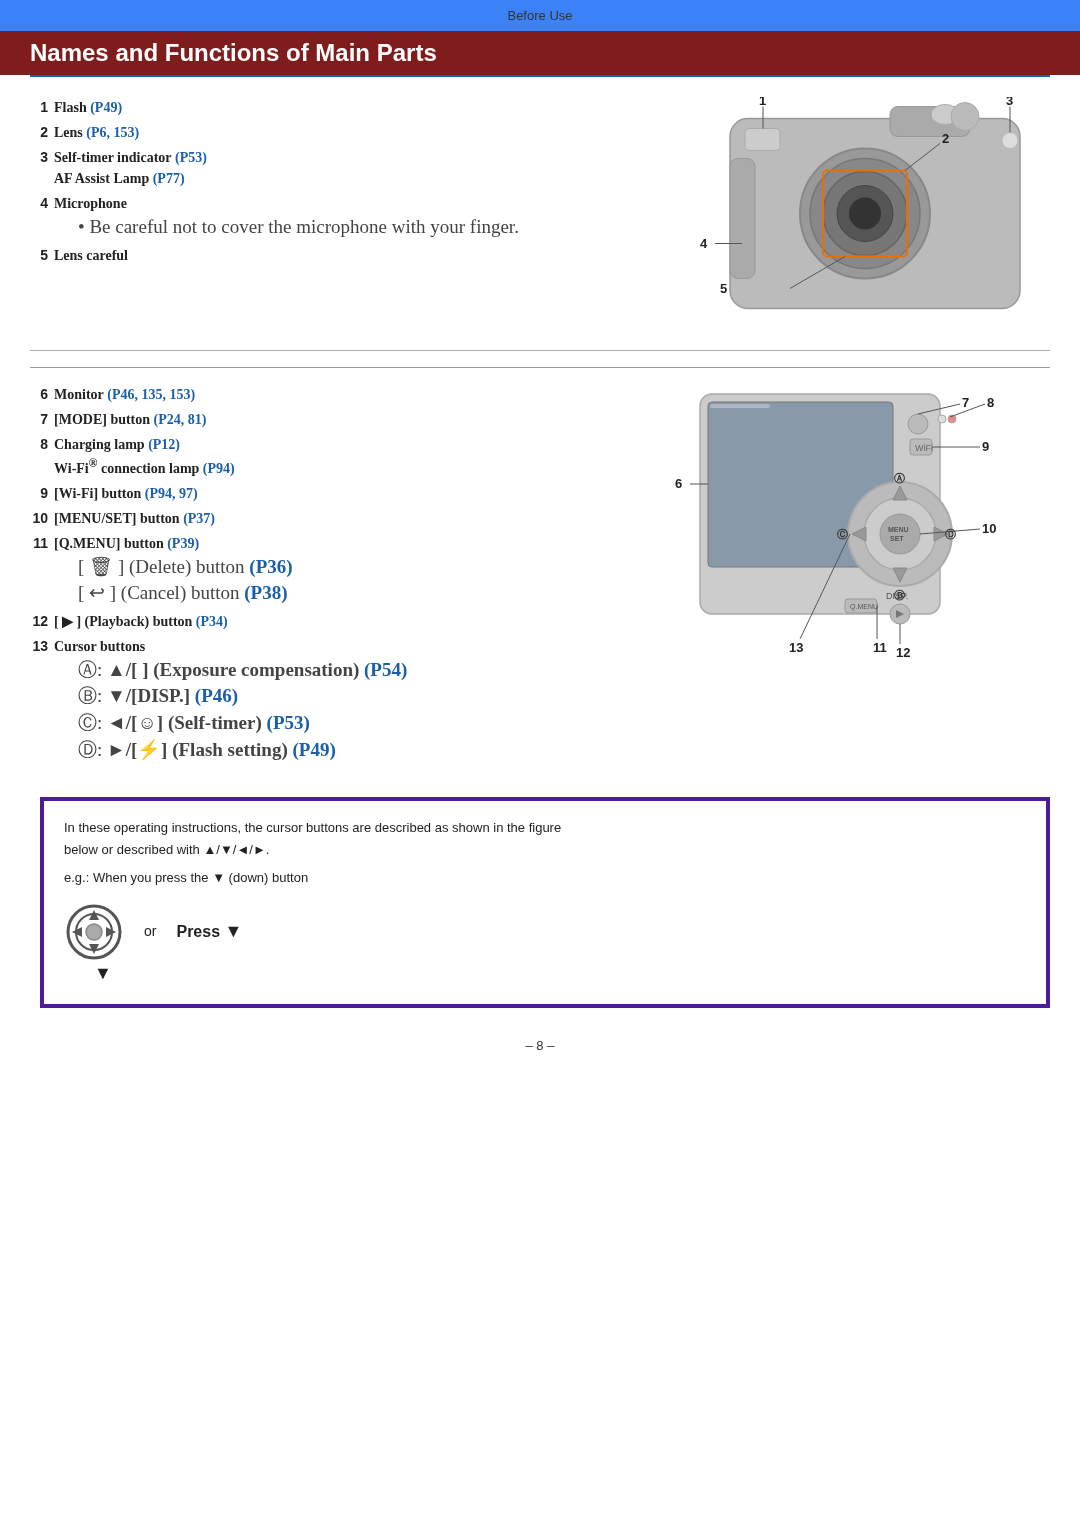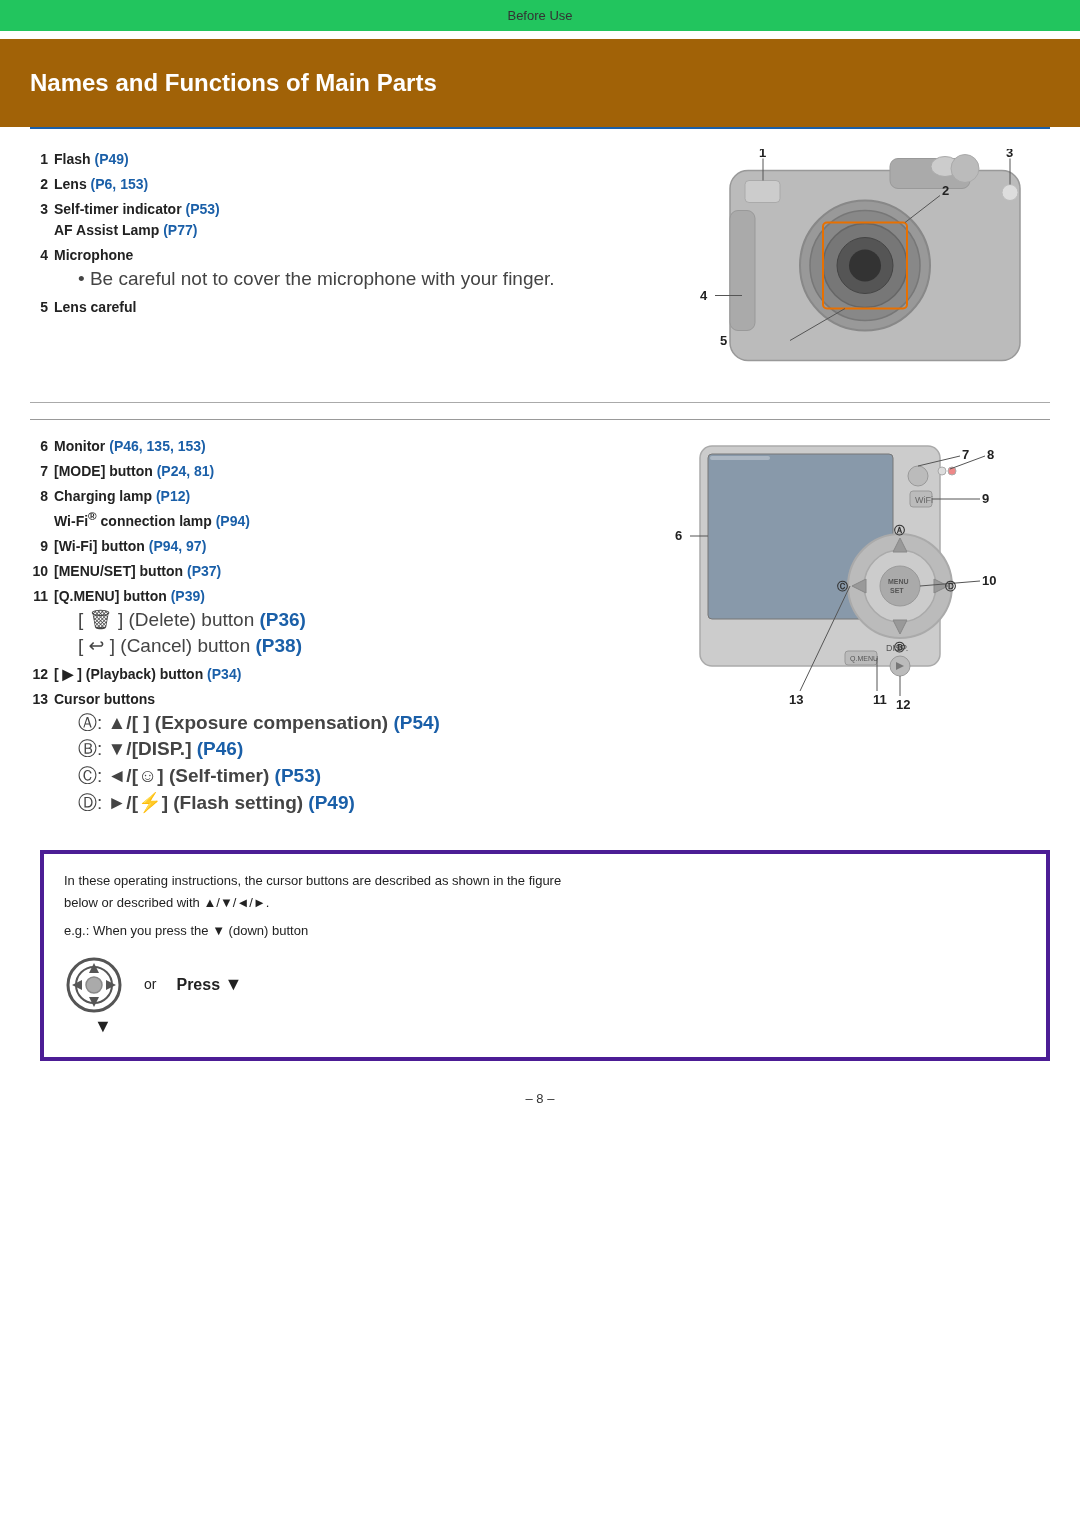--- a/index.html
+++ b/index.html
@@ -12,32 +12,32 @@
       color: #222;
     }
 
     .page-wrapper {
       width: 1080px;
       padding: 0;
     }
 
     
     .top-band {
-      background: #22c55e;
+      background: #3b82f6;
       text-align: center;
       padding: 8px 4px;
       font-size: 13px;
       color: #333;
-      margin-bottom: 8px;
+      margin-bottom: 0;
     }
 
     
     .title-bar {
-      background: #a16207;
-      padding: 30px 30px;
+      background: #7f1d1d;
+      padding: 8px 30px;
       margin-bottom: 0;
     }
     .title-bar h1 {
       color: #ffffff;
       font-size: 24px;
       font-weight: bold;
     }
 
     
     .hr-blue {
@@ -81,20 +81,21 @@
       gap: 6px;
     }
     .parts-list .num {
       font-weight: bold;
       min-width: 18px;
       text-align: right;
       flex-shrink: 0;
     }
     .parts-list .label-text {
       flex: 1;
+      font-family: Liberation Serif, serif;
     }
     .parts-list .sub-item {
       margin-left: 24px;
       color: #444;
       font-size: 19px;
       display: block;
       line-height: 1.4;
     }
     .blue-link { color: #1a5fa8; font-weight: bold; }
     .bold-text { font-weight: bold; }

